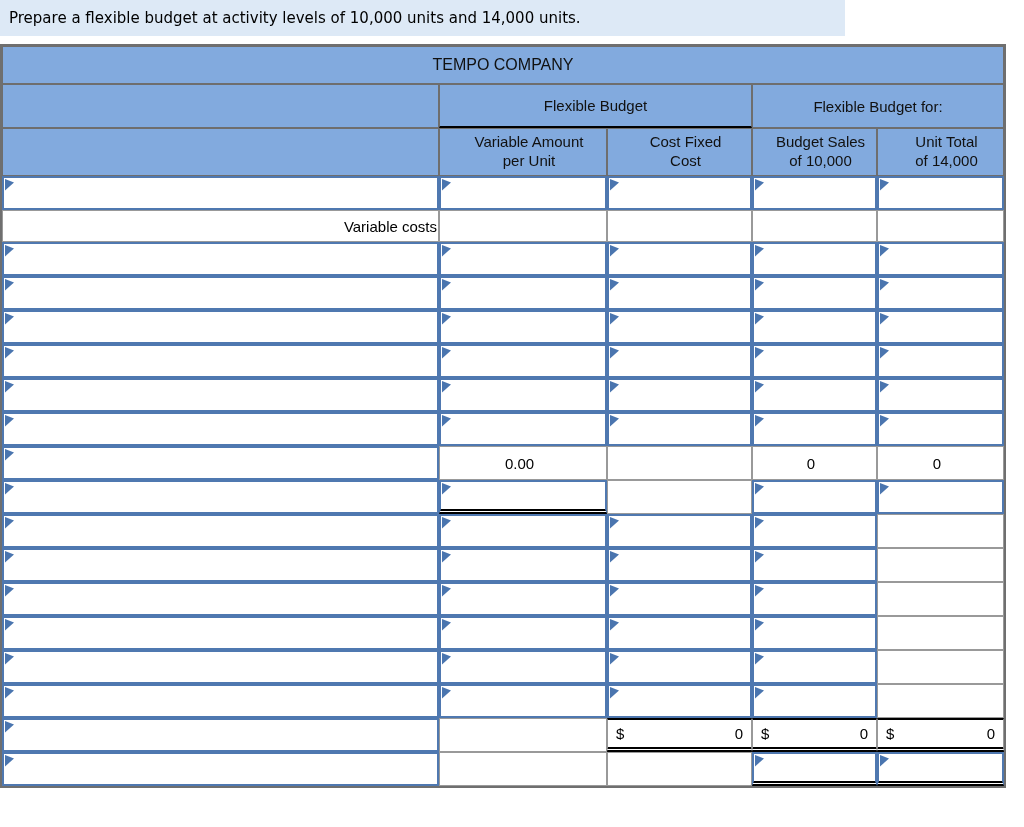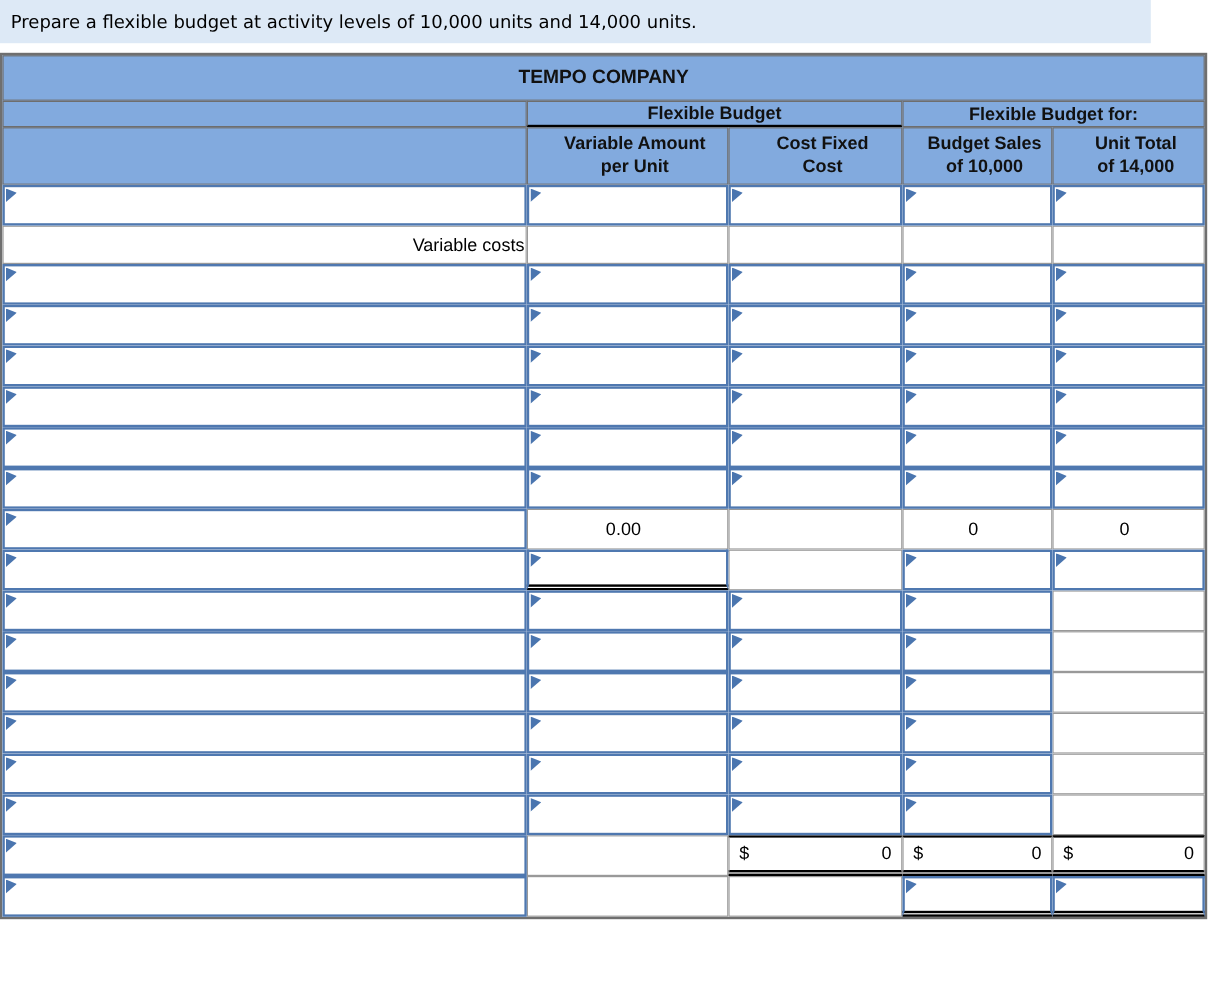--- a/index.html
+++ b/index.html
@@ -1,27 +1,27 @@
 <!DOCTYPE html>
 <html><head>
 <meta charset="utf-8">
 <style>
   html,body{margin:0;padding:0;background:#fff;width:1024px;height:827px;overflow:hidden;
     font-family:"Liberation Sans",sans-serif;}
-  .instruction-bar{width:959px;height:36px;background:#dde9f6;display:flex;align-items:center;
+  .instruction-bar{width:845px;height:36px;background:#dde9f6;display:flex;align-items:center;
     box-sizing:border-box;padding-left:9px;font-family:"DejaVu Sans",sans-serif;
     font-size:15px;color:#000;}
   .budget-table{border-collapse:separate;border-spacing:0;table-layout:fixed;width:1004px;
     margin-top:8px;border:2px solid #6f6f6f;}
   .budget-table th,.budget-table td{box-sizing:border-box;overflow:hidden;}
   
   .budget-table th{background:#82aade;border:1px solid #6e6e6e;color:#111;
-    font-weight:bold;font-size:15px;text-align:center;padding:0;}
+    font-weight:normal;font-size:15px;text-align:center;padding:0;}
   tr.hr1 th{height:38px;font-size:16px;}
-  tr.hr2 th{height:22px;}
+  tr.hr2 th{height:44px;}
   tr.hr3 th{height:48px;line-height:1.25;padding-left:12px;}
   th.grp-underline{border-bottom:2px solid #000;}
   
   .budget-table td{height:32px;background:#fff;border:1px solid #999;font-size:15px;color:#000;}
   td.in{border:2px solid #4f78b0;height:34px;position:relative;}
   .flag{position:absolute;top:1px;left:1px;width:9px;height:12px;background:#4a75af;
     clip-path:polygon(0 0,100% 30%,0 95%);}
   td.label{text-align:right;padding-left:7px;}
   td.calc{text-align:center;padding-right:8px;}
   td.du{border-bottom:5px double #000;}

